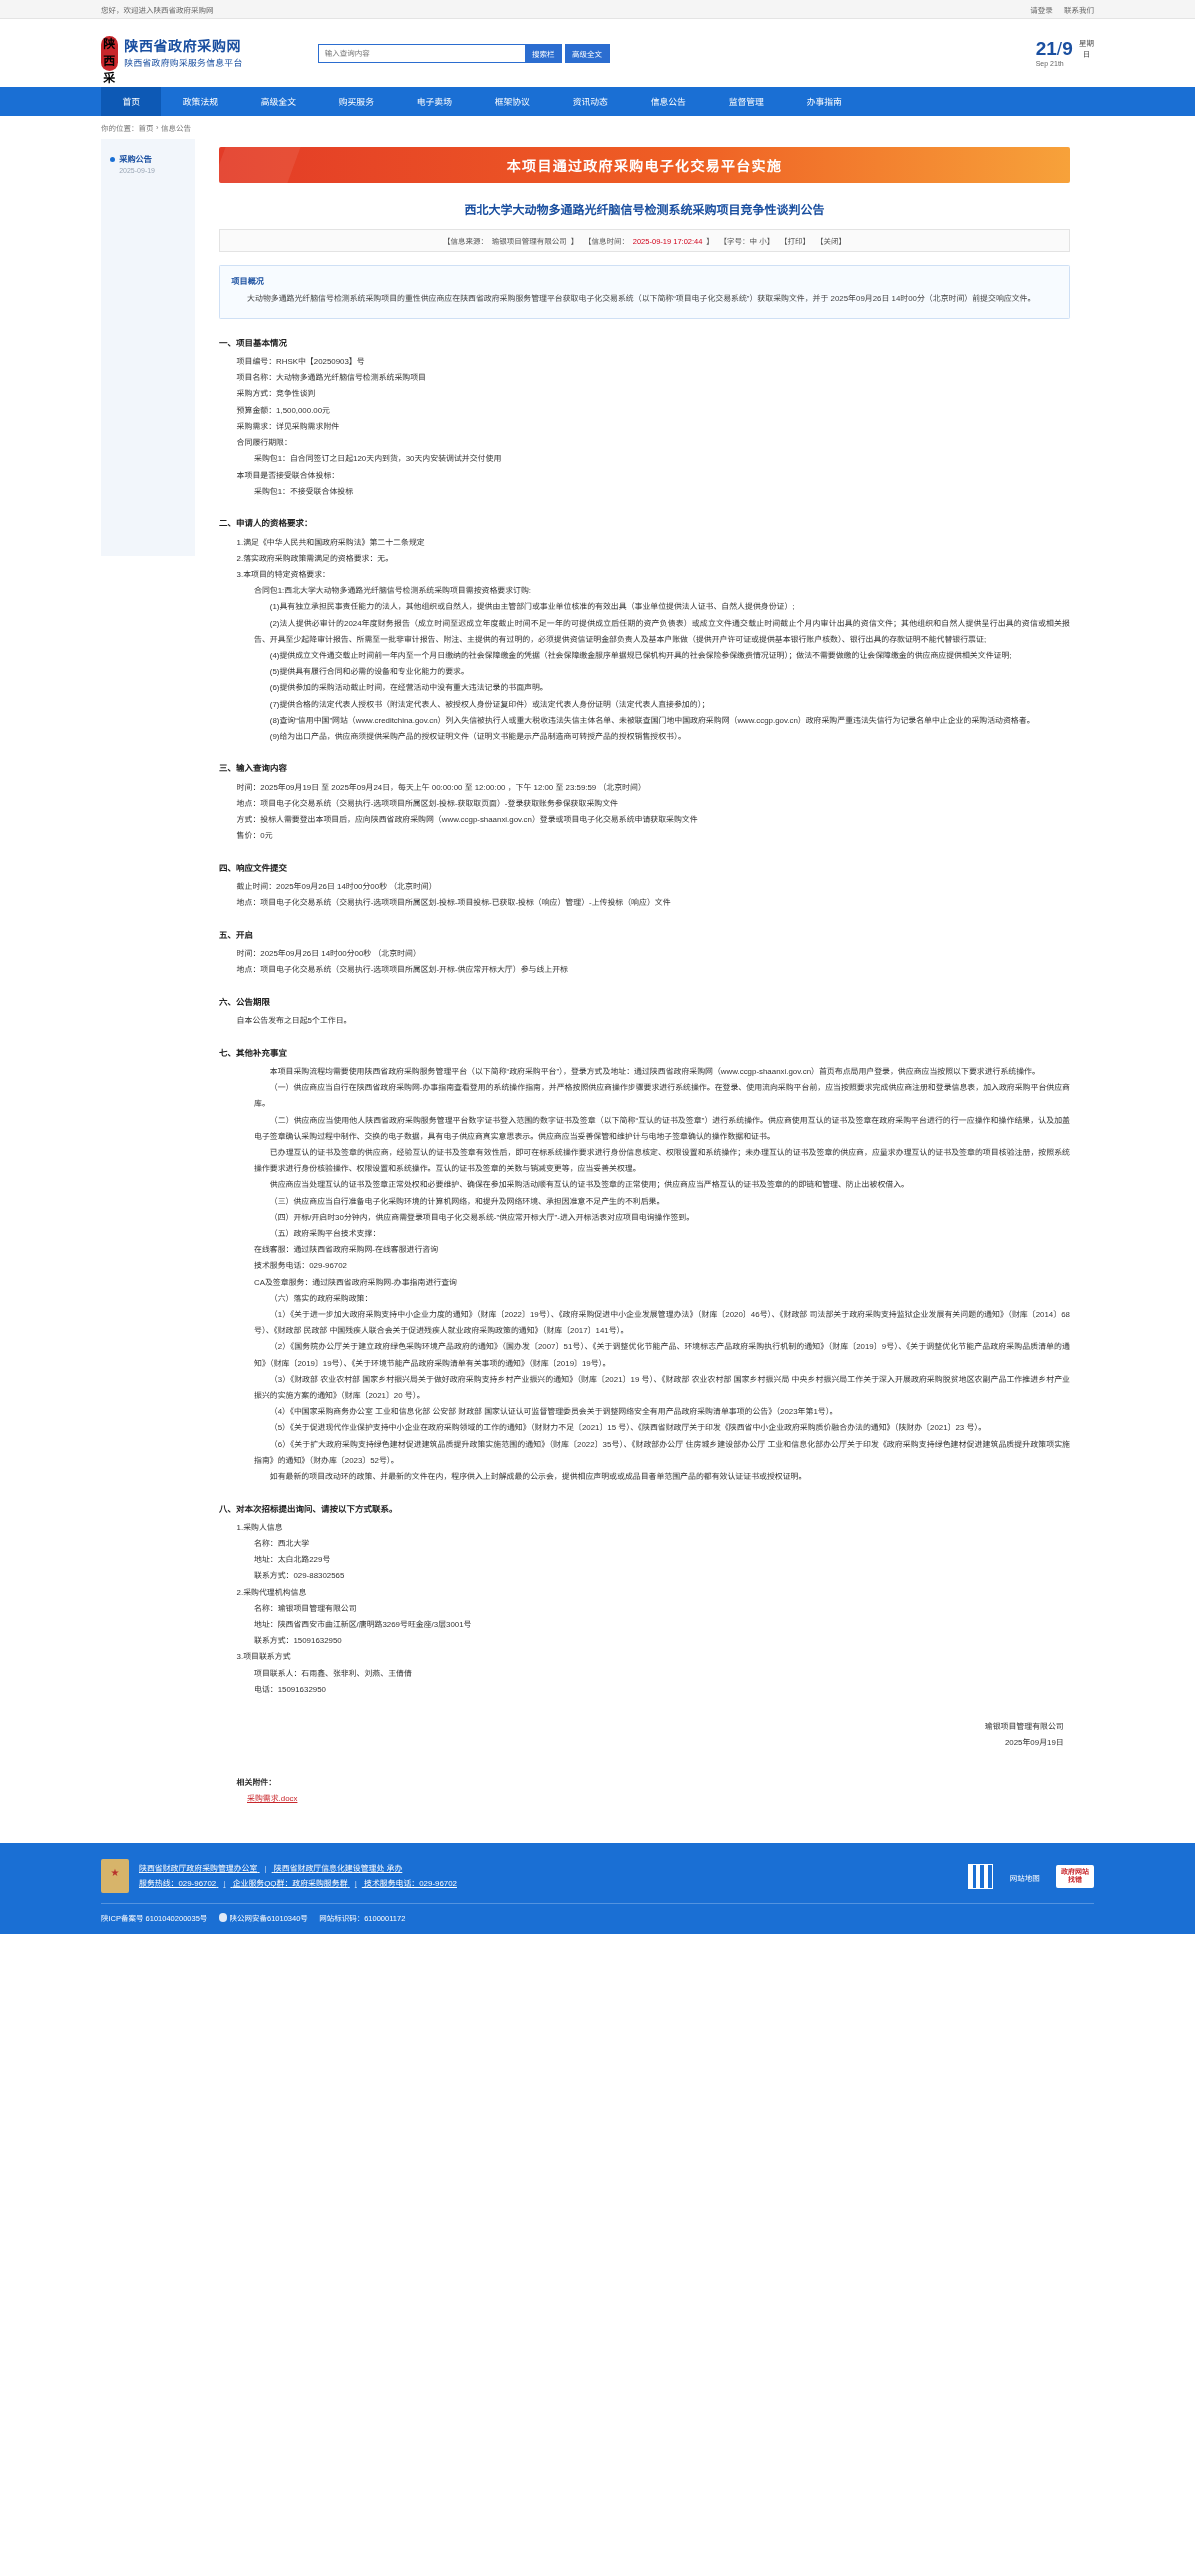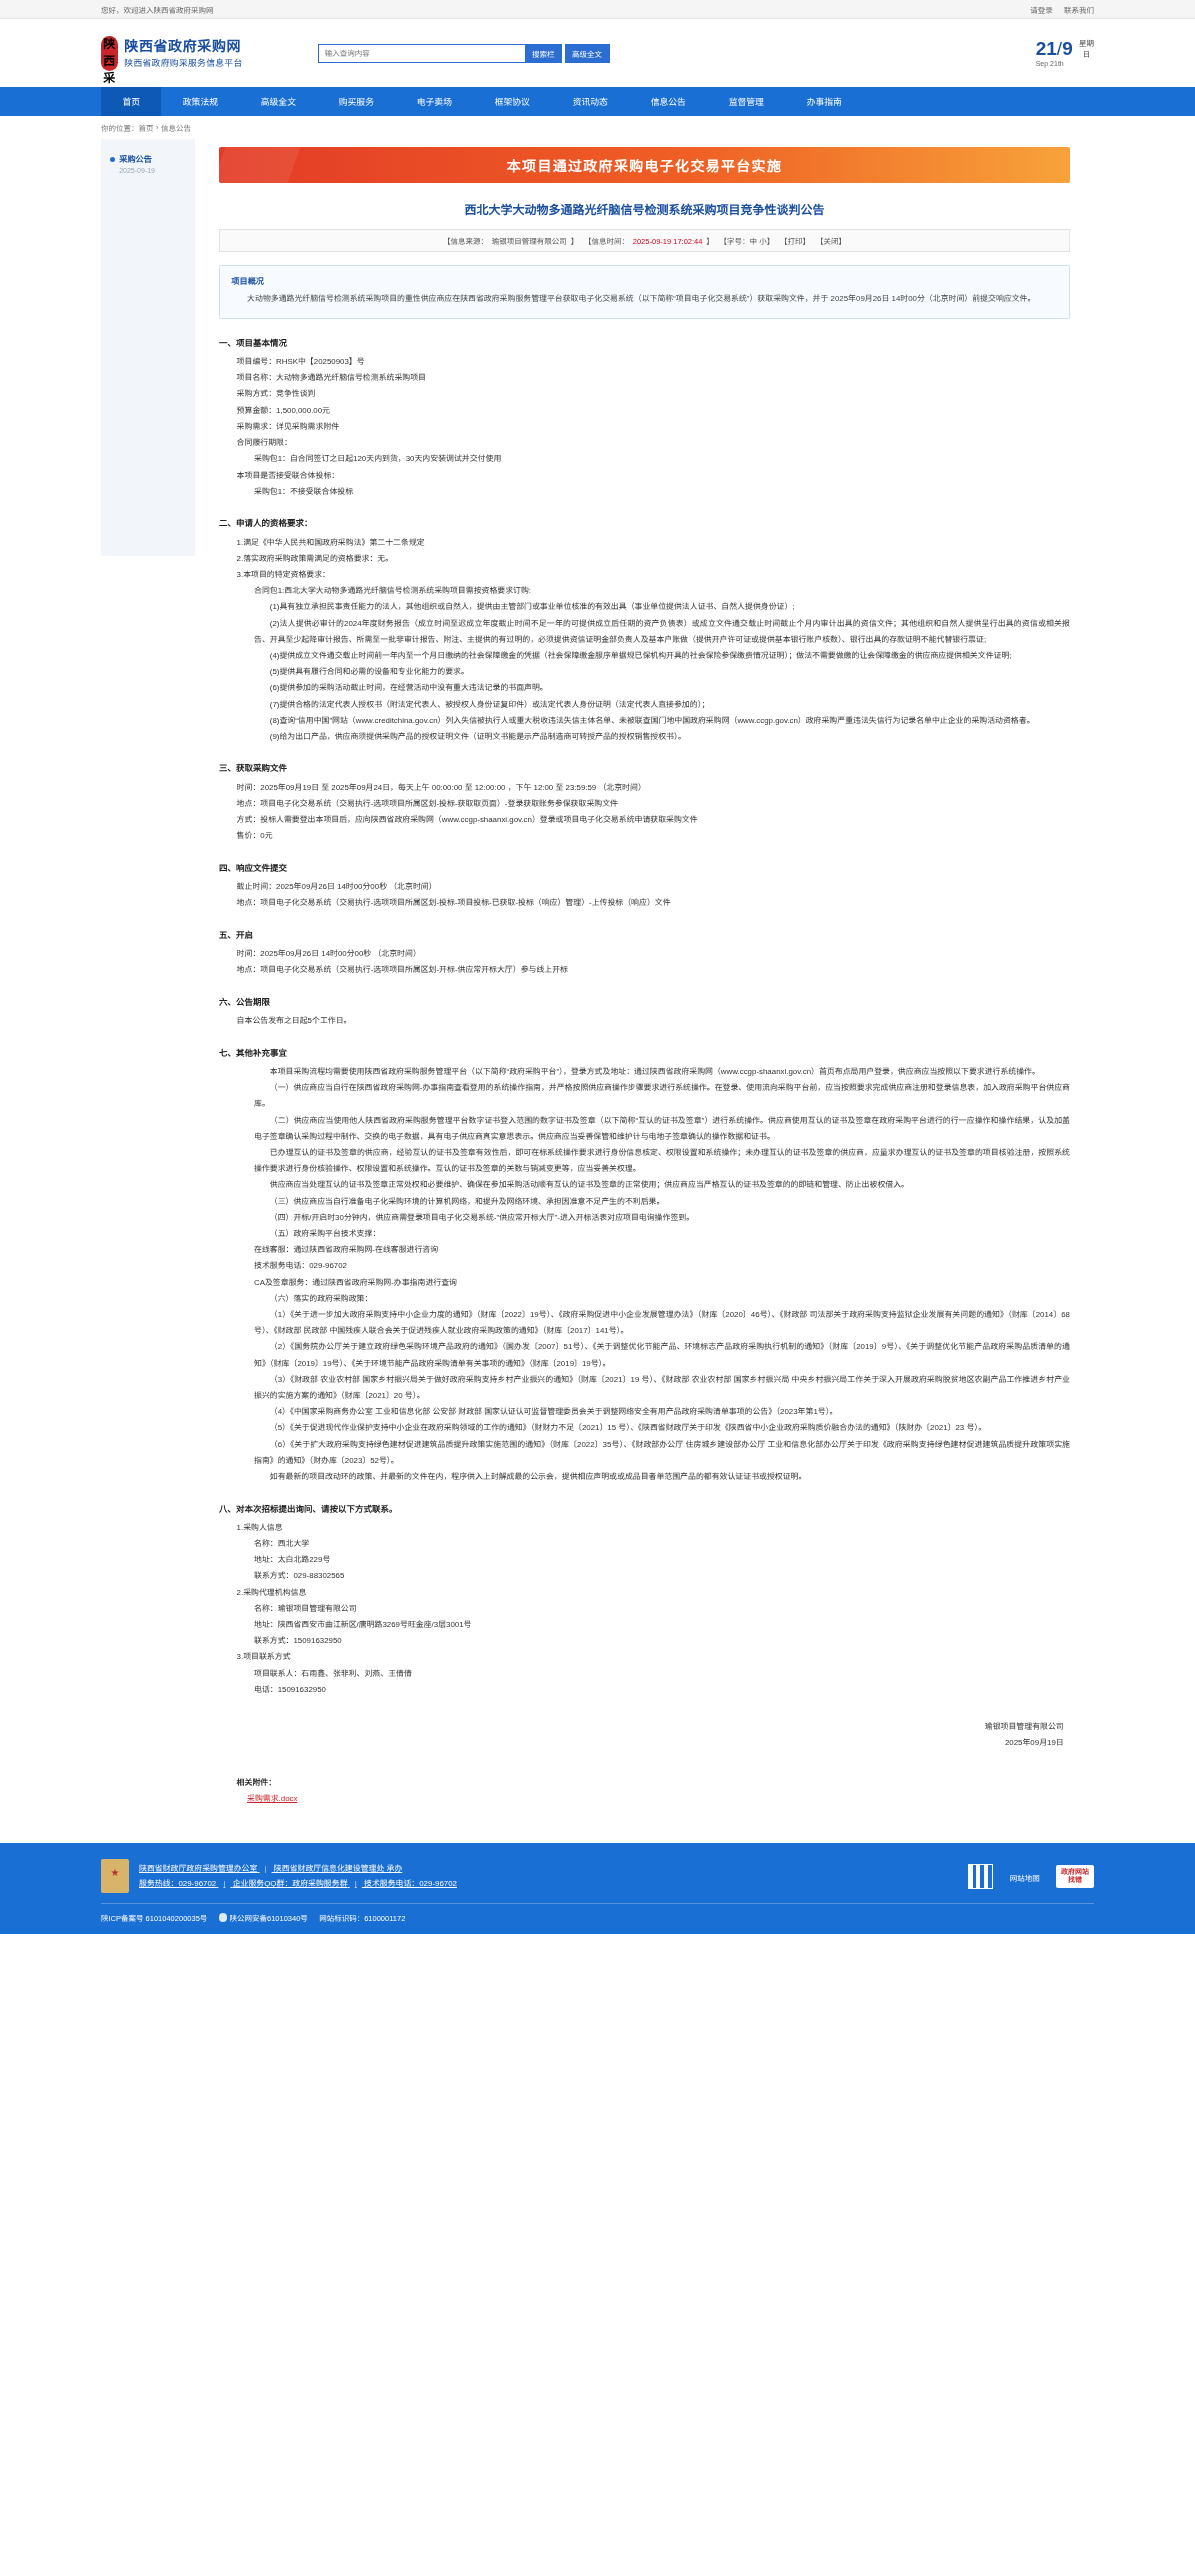--- a/index.html
+++ b/index.html
@@ -447,21 +447,21 @@
     <p class="body-p ind-p">(1)具有独立承担民事责任能力的法人，其他组织或自然人，提供由主管部门或事业单位核准的有效出具（事业单位提供法人证书、自然人提供身份证）;</p>
     <p class="body-p ind-p">(2)法人提供必审计的2024年度财务报告（成立时间至迟成立年度截止时间不足一年的可提供成立后任期的资产负债表）或成立文件通交载止时间截止个月内审计出具的资信文件；其他组织和自然人提供呈行出具的资信或相关报告、开具至少起降审计报告、所需至一批非审计报告、附注、主提供的有过明的，必须提供资信证明金部负责人及基本户账做（提供开户许可证或提供基本银行账户核数）、银行出具的存款证明不能代替银行票证;</p>
     <p class="body-p ind-p">(4)提供成立文件通交载止时间前一年内至一个月日缴纳的社会保障缴金的凭据（社会保障缴金服序单据规已保机构开具的社会保险参保缴费情况证明）；做法不需要做缴的让会保障缴金的供应商应提供相关文件证明;</p>
     <p class="body-p ind-p">(5)提供具有履行合同和必需的设备和专业化能力的要求。</p>
     <p class="body-p ind-p">(6)提供参加的采购活动截止时间，在经营活动中没有重大违法记录的书面声明。</p>
     <p class="body-p ind-p">(7)提供合格的法定代表人授权书（附法定代表人、被授权人身份证复印件）或法定代表人身份证明（法定代表人直接参加的）；</p>
     <p class="body-p ind-p">(8)查询“信用中国”网站（www.creditchina.gov.cn）列入失信被执行人或重大税收违法失信主体名单、未被联查国门地中国政府采购网（www.ccgp.gov.cn）政府采购严重违法失信行为记录名单中止企业的采购活动资格者。</p>
     <p class="body-p ind-p">(9)给为出口产品，供应商须提供采购产品的授权证明文件（证明文书能是示产品制造商可转授产品的授权销售授权书）。</p>
 
     
-    <div class="sec-title">三、获取采购文件</div>
+    <div class="sec-title">三、输入查询内容</div>
     <p class="body-p ind1">时间：2025年09月19日 至 2025年09月24日，每天上午 00:00:00 至 12:00:00 ，下午 12:00 至 23:59:59 （北京时间）</p>
     <p class="body-p ind1">地点：项目电子化交易系统（交易执行-选项项目所属区划-投标-获取取页面）-登录获取账务参保获取采购文件</p>
     <p class="body-p ind1">方式：投标人需要登出本项目后，应向陕西省政府采购网（www.ccgp-shaanxi.gov.cn）登录或项目电子化交易系统申请获取采购文件</p>
     <p class="body-p ind1">售价：0元</p>
 
     
     <div class="sec-title">四、响应文件提交</div>
     <p class="body-p ind1">截止时间：2025年09月26日 14时00分00秒 （北京时间）</p>
     <p class="body-p ind1">地点：项目电子化交易系统（交易执行-选项项目所属区划-投标-项目投标-已获取-投标（响应）管理）-上传投标（响应）文件</p>
 

